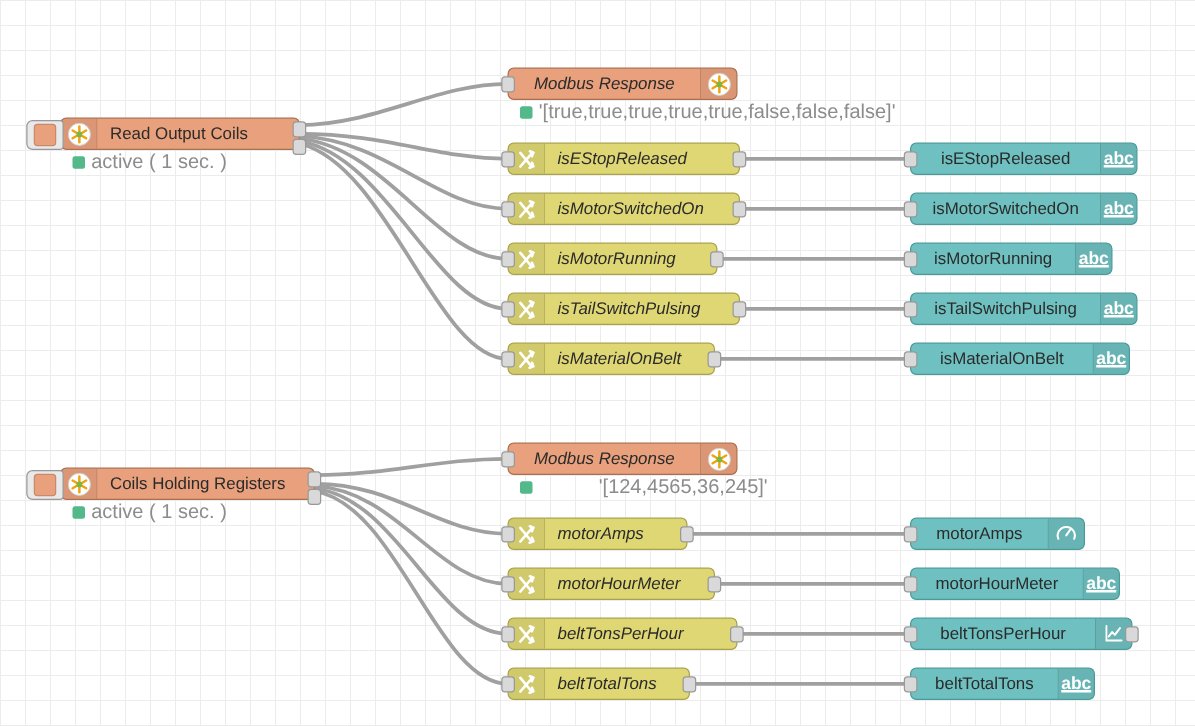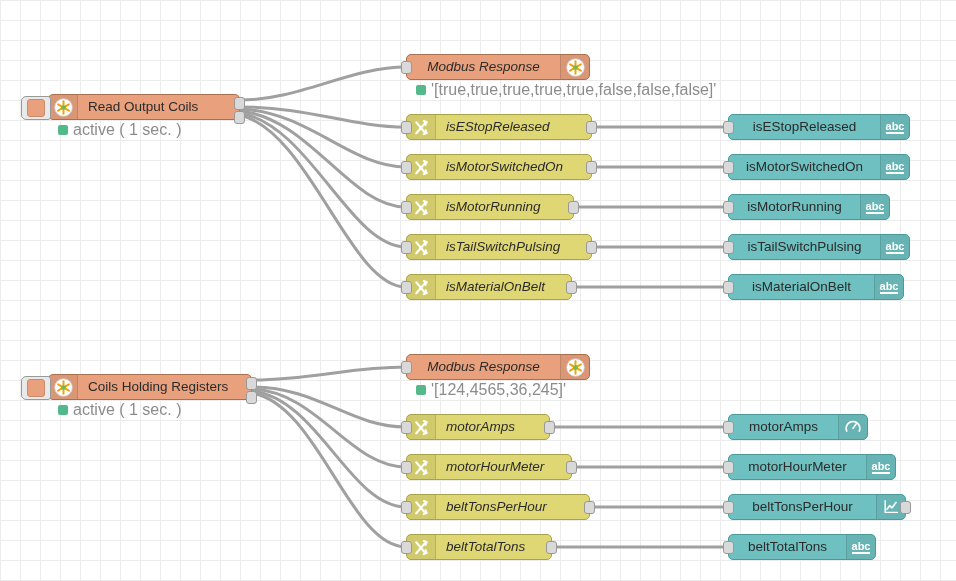--- a/index.html
+++ b/index.html
@@ -97,21 +97,21 @@
     white-space: nowrap;
   }
   .status .dot {
     width: 10px; height: 10px; border-radius: 2px;
     background: #53b88a; margin-right: 5px;
     flex: 0 0 10px;
   }
   .status .txt { line-height: 12px; }
 
   .abc {
-    font-size: 11px; font-weight: bold; color: #ffffff;
+    font-size: 14px; font-weight: bold; color: #ffffff;
     border-bottom: 2px solid #ffffff; line-height: 12px;
     letter-spacing: 0px;
   }
 </style>
 </head>
 <body>
 
 <div id="canvas">
 
   <svg id="wires">
@@ -331,21 +331,21 @@
         <circle cx="10" cy="10" r="9.3" fill="#ffffff" stroke="#cfcfcf" stroke-width="0.8"></circle>
         <g stroke="#f0a30a" stroke-width="2.1" stroke-linecap="round">
           <line x1="10" y1="3.4" x2="10" y2="16.6"></line>
           <line x1="4.3" y1="6.7" x2="15.7" y2="13.3"></line>
           <line x1="4.3" y1="13.3" x2="15.7" y2="6.7"></line>
         </g>
         <circle cx="10" cy="10" r="2.4" fill="#7ab648"></circle>
       </svg>
     </div>
   </div>
-  <div class="status" style="left:416px; top:384px;">
+  <div class="status" style="left:416px; top:384px;gap:48px;">
     <span class="dot"></span>
     <span class="txt">'[124,4565,36,245]'</span>
   </div>
 
   <div class="node fn" style="left:406px; top:414px; width:144px;">
     <div class="port in" style="top:6px;"></div>
     <div class="icell left">
       <svg width="19" height="19" viewBox="0 0 20 20">
           <g stroke="#fff" stroke-width="2.2" fill="none" stroke-linecap="round">
             <path d="M4.5,4.5 L14,16"></path>

